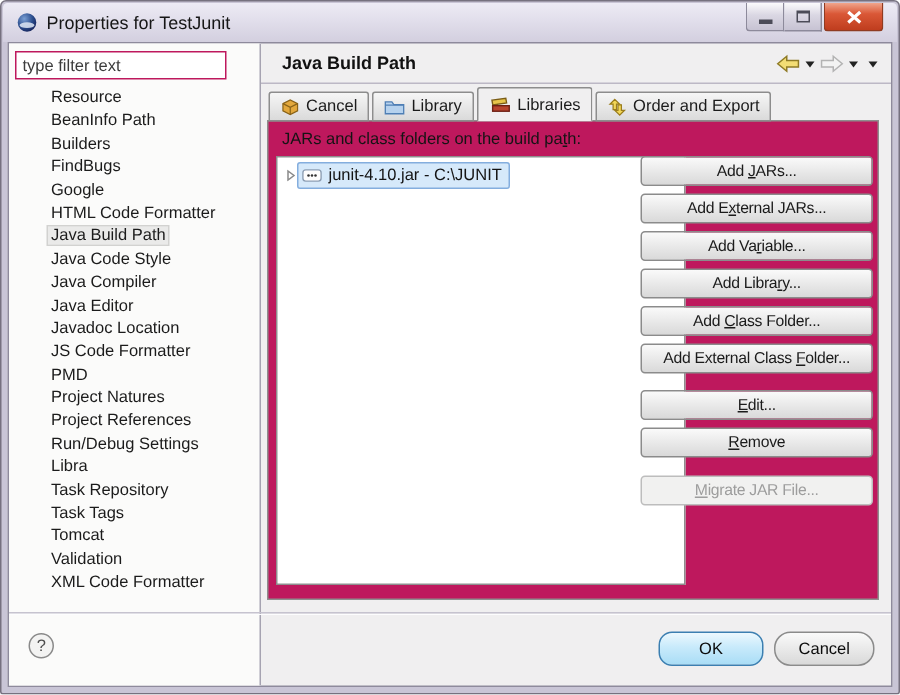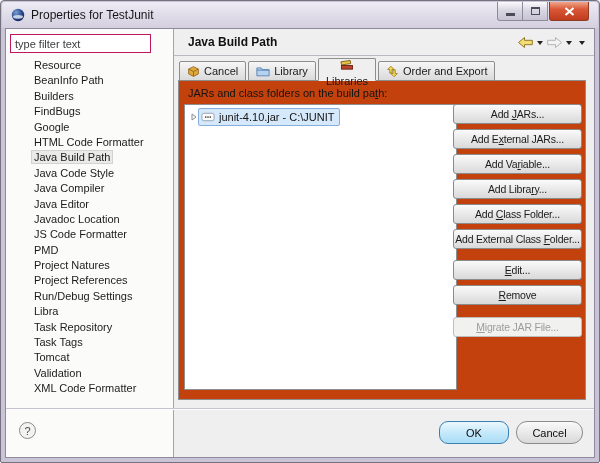--- a/index.html
+++ b/index.html
@@ -40,35 +40,35 @@
   .main{position:absolute;left:168px;right:0;top:0;bottom:0;}
   .main-header{position:absolute;top:0;left:0;right:0;height:26px;border-bottom:1px solid #bcb8c5;}
   .main-title{position:absolute;left:14px;top:0;line-height:26px;font-size:12px;font-weight:bold;color:#111;}
   .nav-cluster{position:absolute;right:9px;top:0;height:26px;display:flex;align-items:center;gap:3px;}
   .tri{width:0;height:0;border:3.5px solid transparent;border-top:4.5px solid #222;margin-top:4px;}
   
   .tabbar{position:absolute;left:5px;top:30px;height:22px;display:flex;align-items:flex-end;z-index:2;}
   .tab{box-sizing:border-box;height:20px;display:flex;align-items:center;gap:4px;padding:0 7px;
        font-size:11px;color:#1b1b1b;border:1px solid #8d8d8d;border-radius:2px 2px 0 0;
        background:linear-gradient(#f6f6f6,#dadada);margin-right:2px;cursor:default;white-space:nowrap;}
-  .tab.active{height:23px;background:#f0eff0;border-bottom:1px solid #f0eff0;font-weight:normal;flex-direction:column;}
+  .tab.active{height:23px;background:#f0eff0;border-bottom:1px solid #f0eff0;font-weight:normal;}
   .tab-ico{display:flex;align-items:center;}
   
   .tab-panel{position:absolute;left:4px;right:8px;top:51px;bottom:57px;border:1px solid #8e8e8e;
-       background:#c2410c;}
+       background:#be185d;}
   .panel-label{position:absolute;left:9px;top:6px;font-size:11px;color:#141414;}
   .list-box{position:absolute;left:5px;top:23px;width:273px;bottom:9px;background:#fff;
        border:1px solid #8e8e8e;box-sizing:border-box;padding-top:3px;}
   .list-row{display:flex;align-items:center;height:17px;padding-left:4px;font-size:11px;color:#141414;}
   .expander{width:9px;display:flex;align-items:center;justify-content:center;}
   .sel-wrap{display:flex;align-items:center;gap:4px;padding:0 4px 0 2px;height:16px;
        border:1px solid transparent;border-radius:2px;white-space:nowrap;}
   .row-selected .sel-wrap{background:#d6e9fa;border-color:#84aede;}
   
-  .push-btn{position:absolute;right:3px;width:129px;height:20px;box-sizing:border-box;
+  .push-btn{position:absolute;right:3px;width:155px;height:20px;box-sizing:border-box;
        border:1px solid #8b8b8b;border-radius:3px;color:#1b1b1b;
        background:linear-gradient(#fafafa,#e6e6e6 60%,#d9d9d9);
        font-family:"Liberation Sans",sans-serif;font-size:10.5px;letter-spacing:-0.2px;
        white-space:nowrap;overflow:hidden;padding:0 1px;}
   .push-btn.disabled{color:#9d9d9d;border-color:#bdbdbd;background:#f1f1f0;}
   .mn{text-decoration:underline;}
   
   .footer{position:absolute;left:0;right:0;bottom:0;height:48px;border-top:1px solid #c6c3cf;
        box-shadow:inset 0 1px 0 #fdfdfe;}
   .help-btn{position:absolute;left:13px;top:13px;width:17px;height:17px;border:1px solid #8a8a8a;

